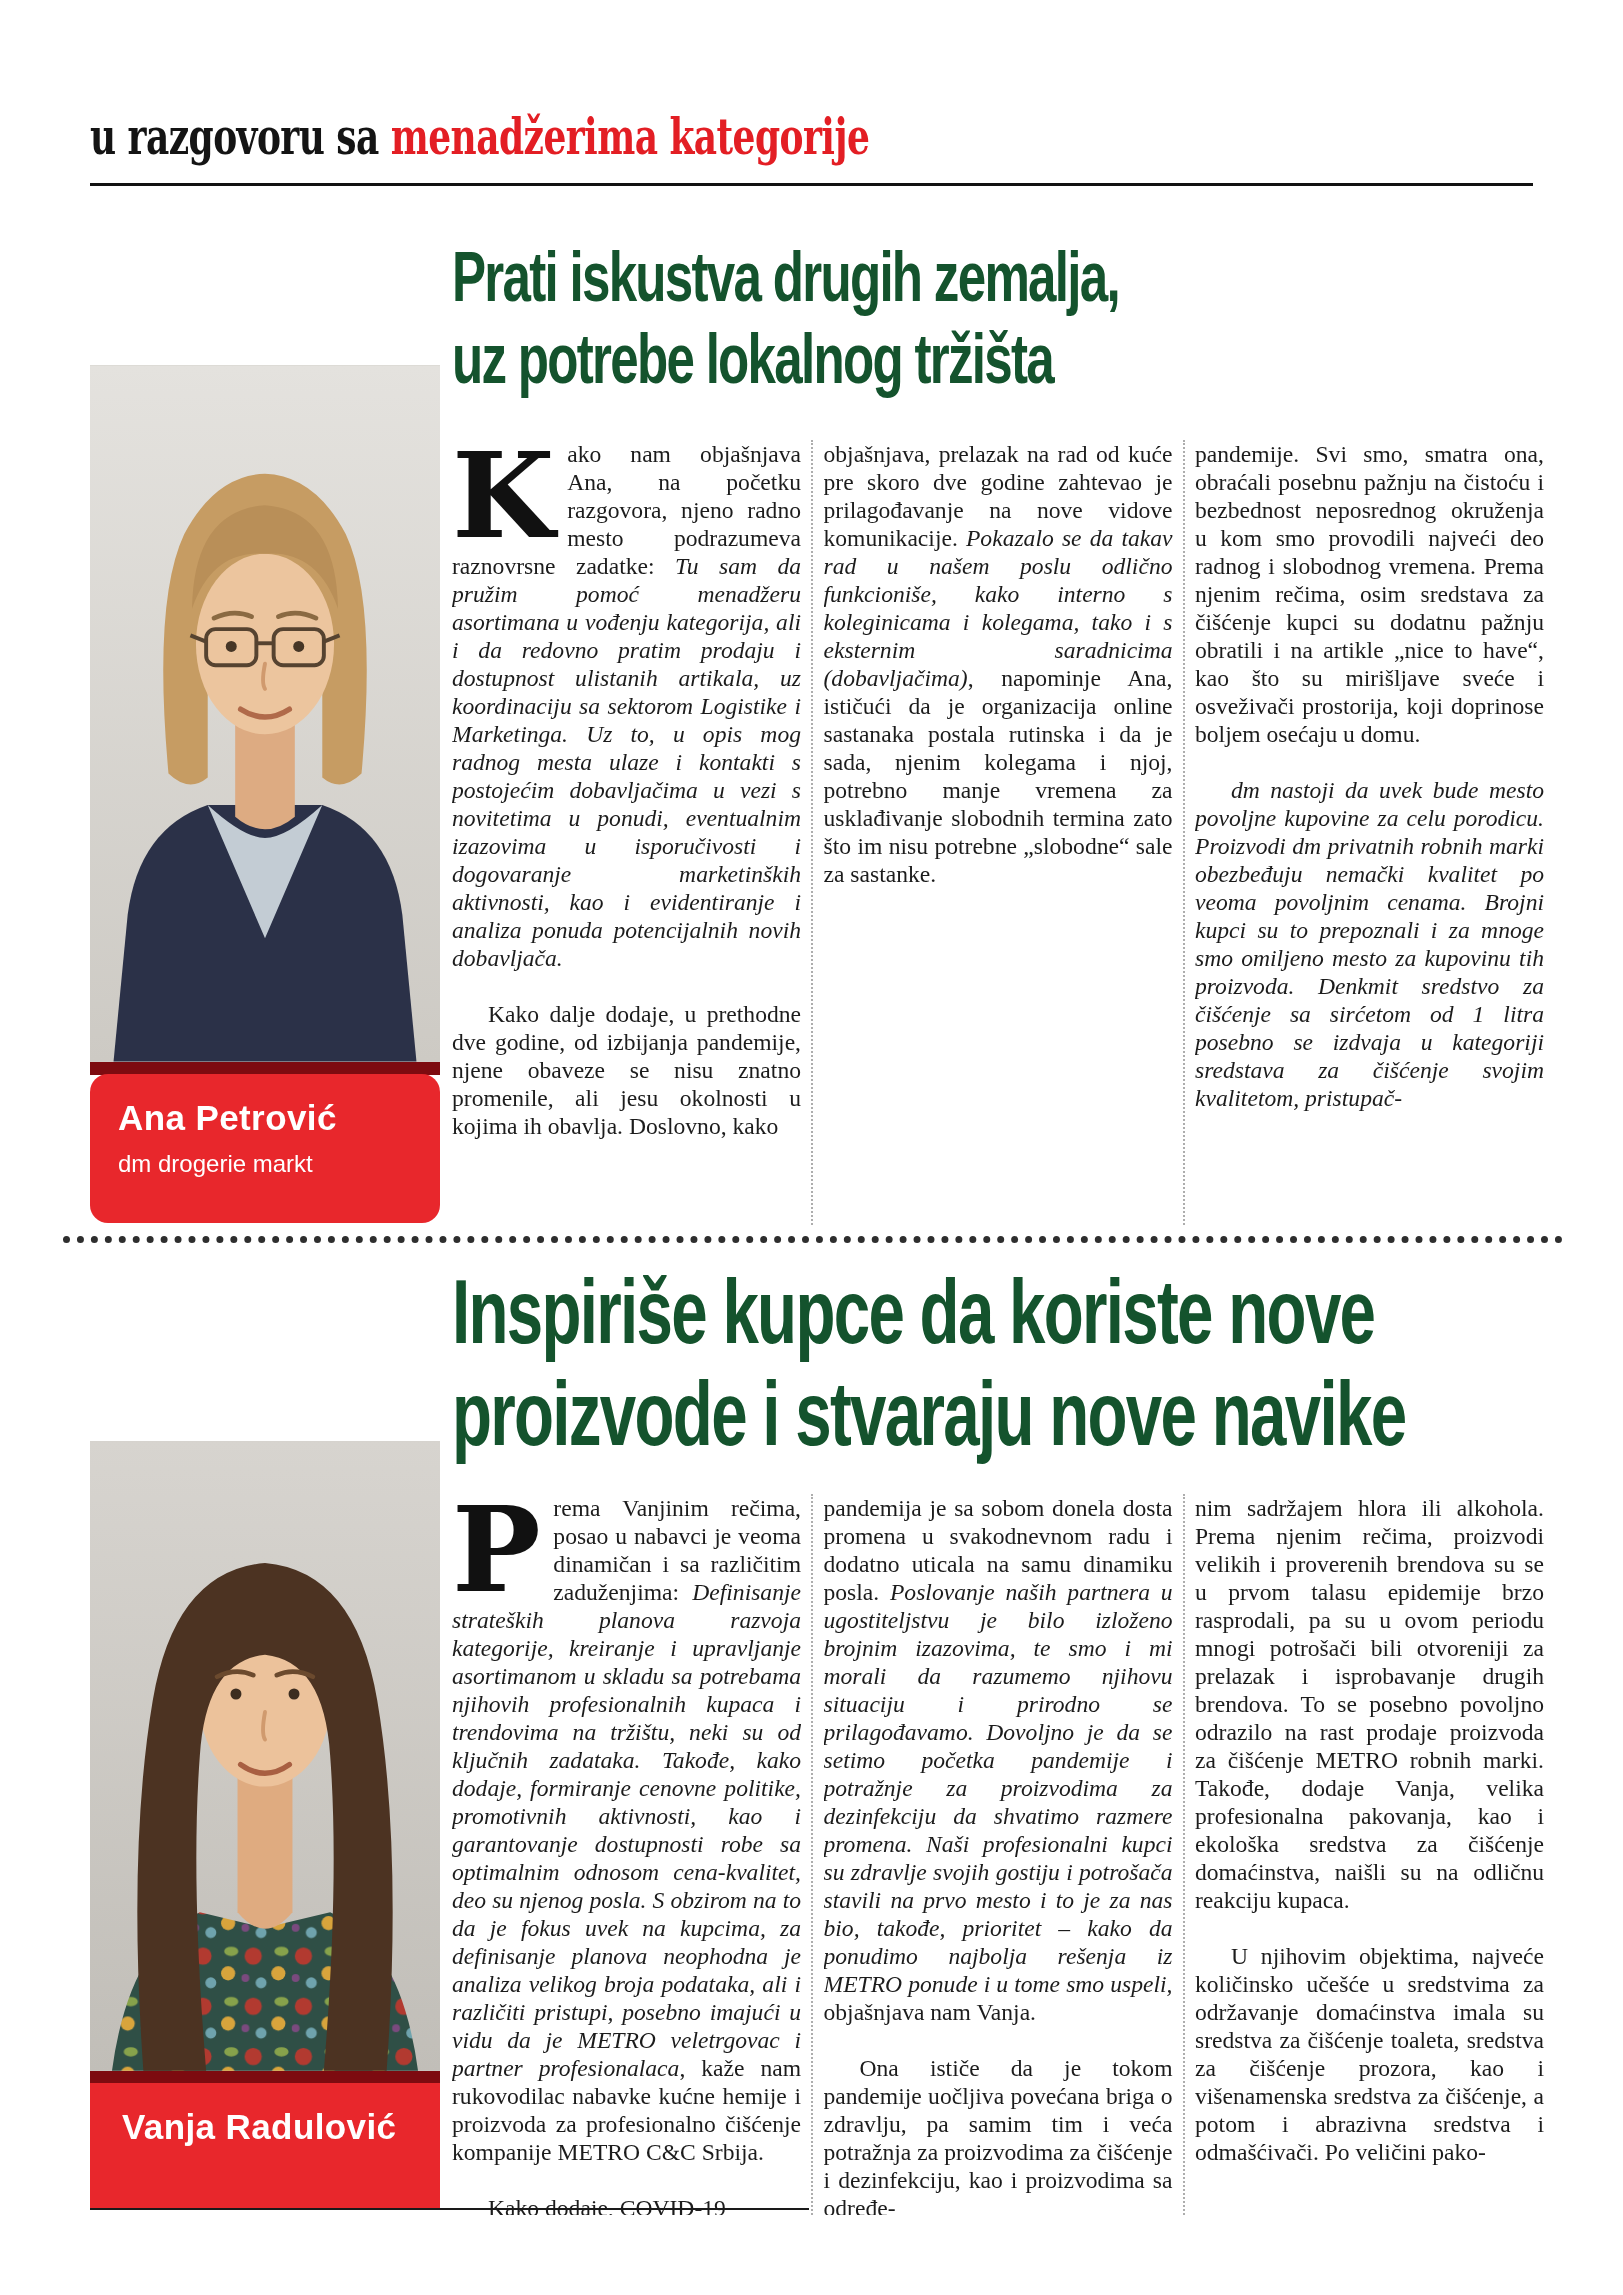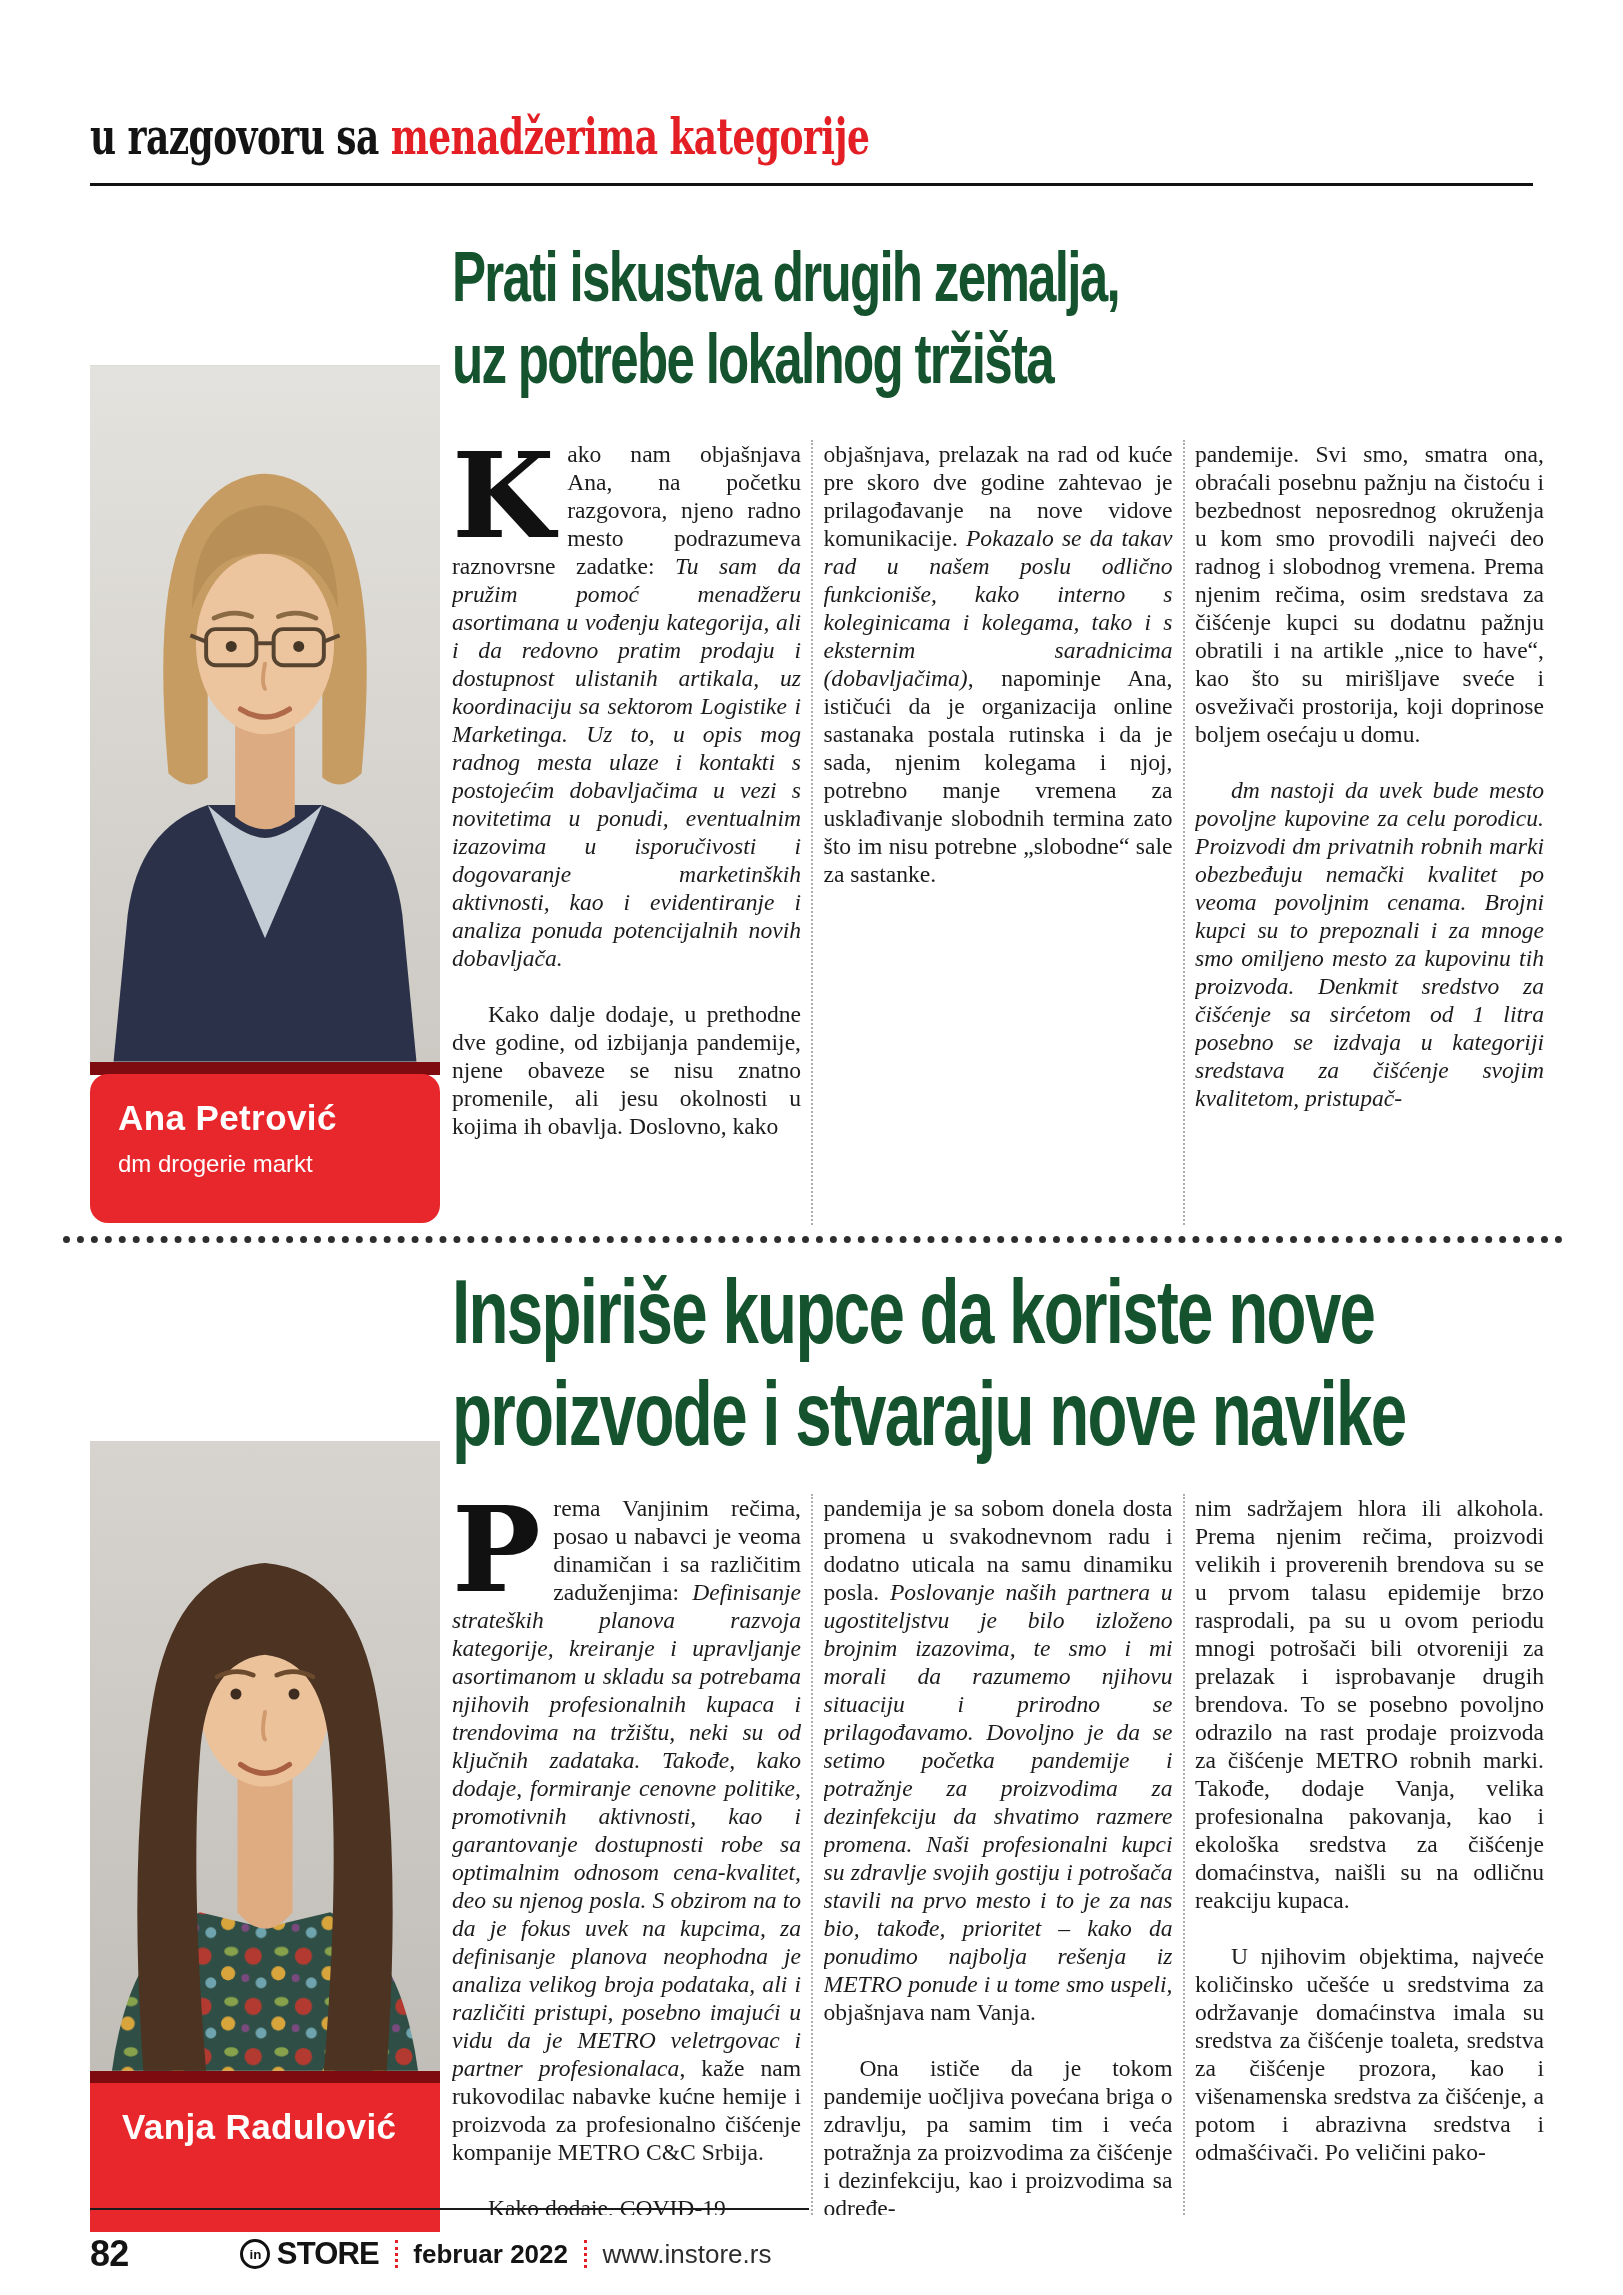--- a/index.html
+++ b/index.html
@@ -26,21 +26,21 @@
   .photo{position:absolute;left:90px;width:350px;overflow:hidden;background:#d5d2cd;}
   #photo1{top:365px;height:697px;}
   #photo2{top:1441px;height:630px;}
   .photo svg{display:block;width:100%;height:100%;}
   .strip{position:absolute;left:90px;width:350px;height:12.6px;background:#7d0b10;}
   #strip1{top:1062px;}
   #strip2{top:2071px;}
   .cap{position:absolute;left:90px;width:350px;background:#e8272c;color:#ffffff;
        font-family:"Liberation Sans",sans-serif;box-sizing:border-box;padding:23.6px 15.7px 0 28px;}
   #cap1{top:1074px;height:149px;border-radius:18px;}
-  #cap2{top:2083px;height:149px;padding-left:32px;}
+  #cap2{top:2083px;height:125px;padding-left:32px;}
   .cap-name{font-size:35px;font-weight:bold;letter-spacing:0.4px;}
   .cap-co{font-size:24px;font-weight:400;margin-top:12.6px;}
 
   
   .cols{position:absolute;left:452px;width:1092px;display:flex;justify-content:space-between;}
   #cols1{top:440px;height:785px;}
   #cols2{top:1494px;height:721px;}
   .col{width:349px;overflow:hidden;text-align:justify;font-size:23.6px;line-height:28px;color:#1c1c1c;}
   .vsep{width:0;border-left:2.4px dotted #adadad;}
   .col p{margin:0;}
@@ -185,26 +185,15 @@
       <p>Ona ističe da je tokom pandemije uočljiva povećana briga o zdravlju, pa samim tim i veća potražnja za proizvodima za čišćenje i dezinfekciju, kao i proizvodima sa određe-</p>
     </div>
     <div class="vsep"></div>
     <div class="col">
       <p>nim sadržajem hlora ili alkohola. Prema njenim rečima, proizvodi velikih i proverenih brendova su se u prvom talasu epidemije brzo rasprodali, pa su u ovom periodu mnogi potrošači bili otvoreniji za prelazak i isprobavanje drugih brendova. To se posebno povoljno odrazilo na rast prodaje proizvoda za čišćenje METRO robnih marki. Takođe, dodaje Vanja, velika profesionalna pakovanja, kao i ekološka sredstva za čišćenje domaćinstva, naišli su na odličnu reakciju kupaca.</p>
       <p>U njihovim objektima, najveće količinsko učešće u sredstvima za održavanje domaćinstva imala su sredstva za čišćenje toaleta, sredstva za čišćenje prozora, kao i višenamenska sredstva za čišćenje, a potom i abrazivna sredstva i odmašćivači. Po veličini pako-</p>
     </div>
   </div>
 
   <div class="footrule"></div>
-  <div class="footer">
-    <span class="pageno">82</span>
-    <span class="logo-circle">
-        <span>in</span>
-      </span>
-    <span class="brand">STORE</span>
-    <span class="fsep"></span>
-    <span class="issue">februar 2022</span>
-    <span class="fsep"></span>
-    <a class="site" href="#">www.instore.rs</a>
-  </div>
 
 </div>
 
 
 </body></html>

